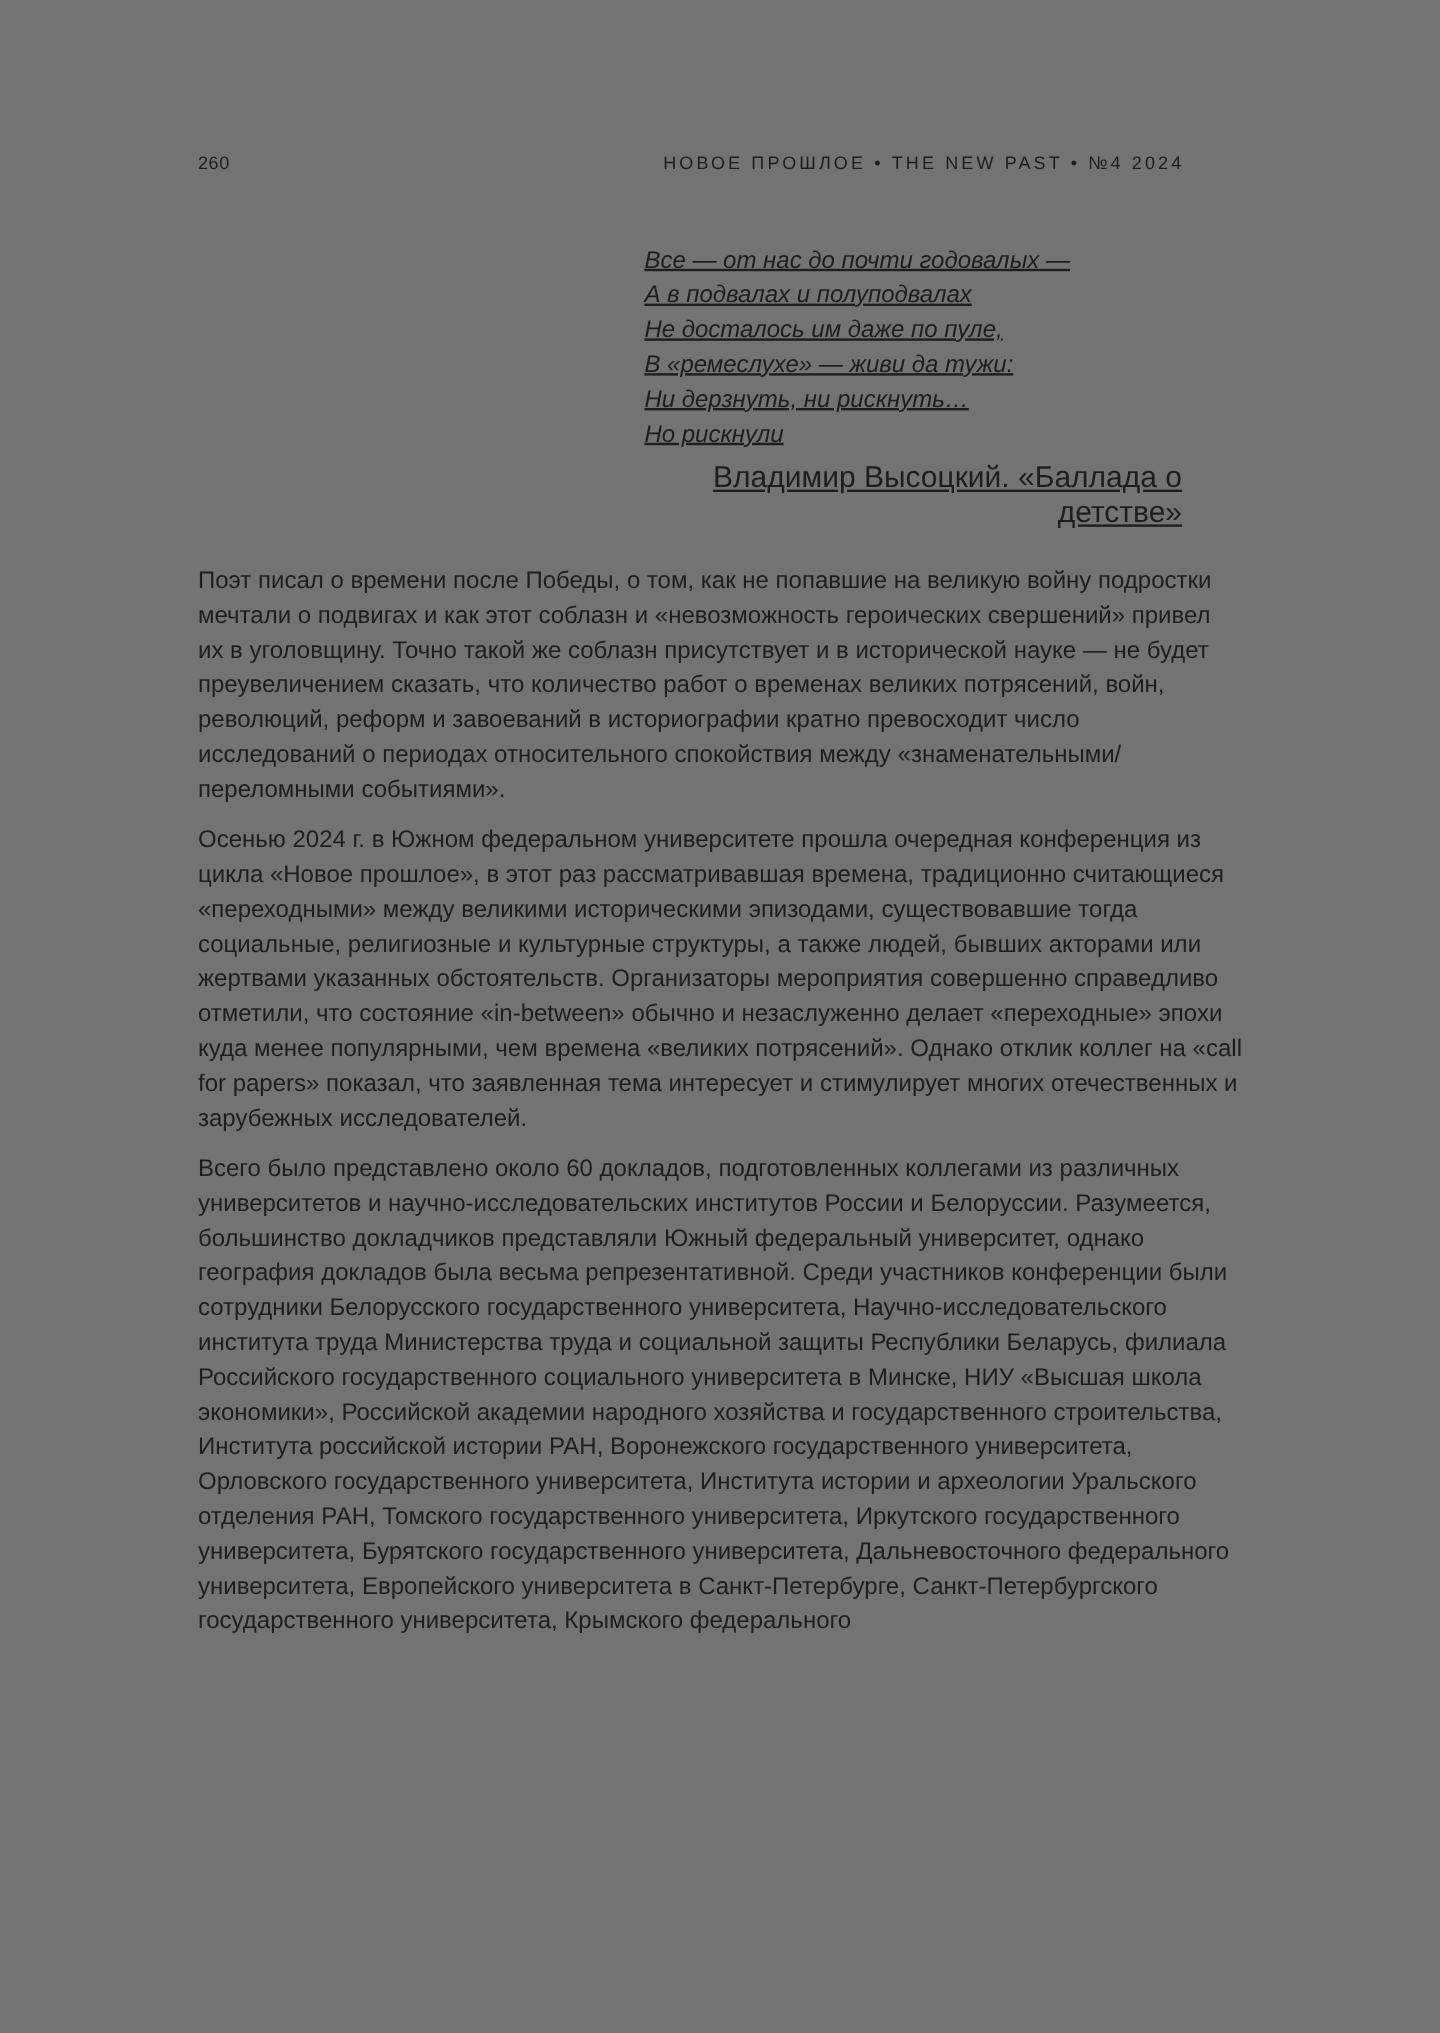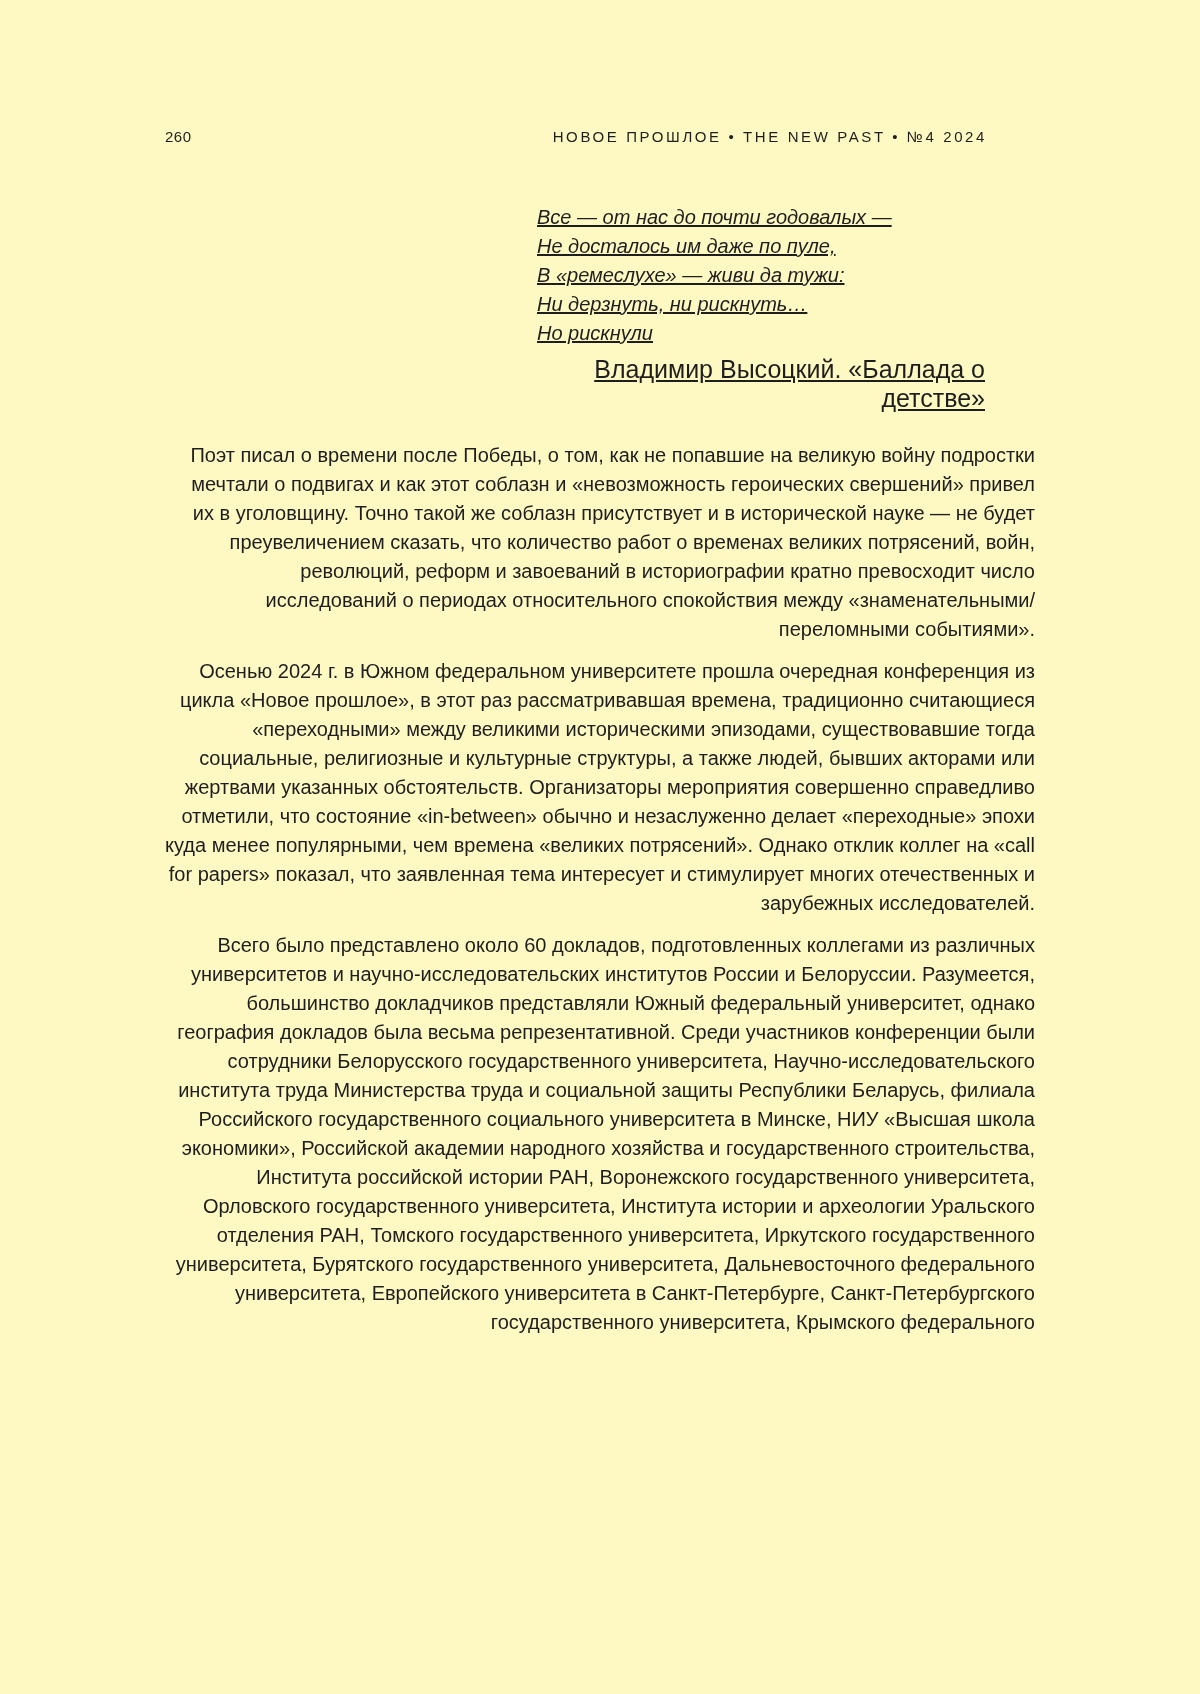--- a/index.html
+++ b/index.html
@@ -7,21 +7,21 @@
     html, body {
       margin: 0;
       padding: 0;
       background: #ffffff;
     }
     .page {
       position: relative;
       width: 1200px;
       height: 1694px;
       margin: 0 auto;
-      background: #fef9c3;
+      background: #737373;
       color: #1e1e1e;
       font-family: "Liberation Sans", "DejaVu Sans", sans-serif;
       padding: 0 165px;
       overflow: hidden;
     }
     .page-header {
       display: flex;
       align-items: baseline;
       padding-top: 128px;
     }
@@ -52,21 +52,21 @@
       margin-top: 7px;
       text-align: right;
       padding-right: 50px;
       font-style: normal;
       font-size: 25px;
     }
     .body-text {
       margin-top: 28px;
       font-size: 20px;
       line-height: 29px;
-      text-align: right;
+      text-align: left;
     }
     .body-text p {
       margin: 0 0 13px 0;
       hyphens: auto;
       -webkit-hyphens: auto;
     }
     .body-text p:last-child {
       margin-bottom: 0;
     }
   </style>
@@ -76,20 +76,21 @@
 <div class="page">
 
   <header class="page-header">
     <span class="page-number">260</span>
     <span class="journal-title">НОВОЕ ПРОШЛОЕ • THE NEW PAST • №4 2024</span>
   </header>
 
   <section class="epigraph">
     <div class="epigraph-poem">
       <div class="epigraph-line">Все — от нас до почти годовалых —</div>
+      <div class="epigraph-line">А в подвалах и полуподвалах</div>
       <div class="epigraph-line">Не досталось им даже по пуле,</div>
       <div class="epigraph-line">В «ремеслухе» — живи да тужи:</div>
       <div class="epigraph-line">Ни дерзнуть, ни рискнуть…</div>
       <div class="epigraph-line">Но рискнули</div>
     </div>
     <div class="epigraph-attribution">Владимир Высоцкий. «Баллада о детстве»</div>
   </section>
 
   <main class="body-text">
     <p>Поэт писал о времени после Победы, о том, как не попавшие на великую войну подростки мечтали о подвигах и как этот соблазн и «невозможность героических свершений» привел их в уголовщину. Точно такой же соблазн присутствует и в исторической науке — не будет преувеличением сказать, что количество работ о временах великих потрясений, войн, революций, реформ и завоеваний в историографии кратно превосходит число исследований о периодах относительного спокойствия между «знаменательными/переломными событиями».</p>

